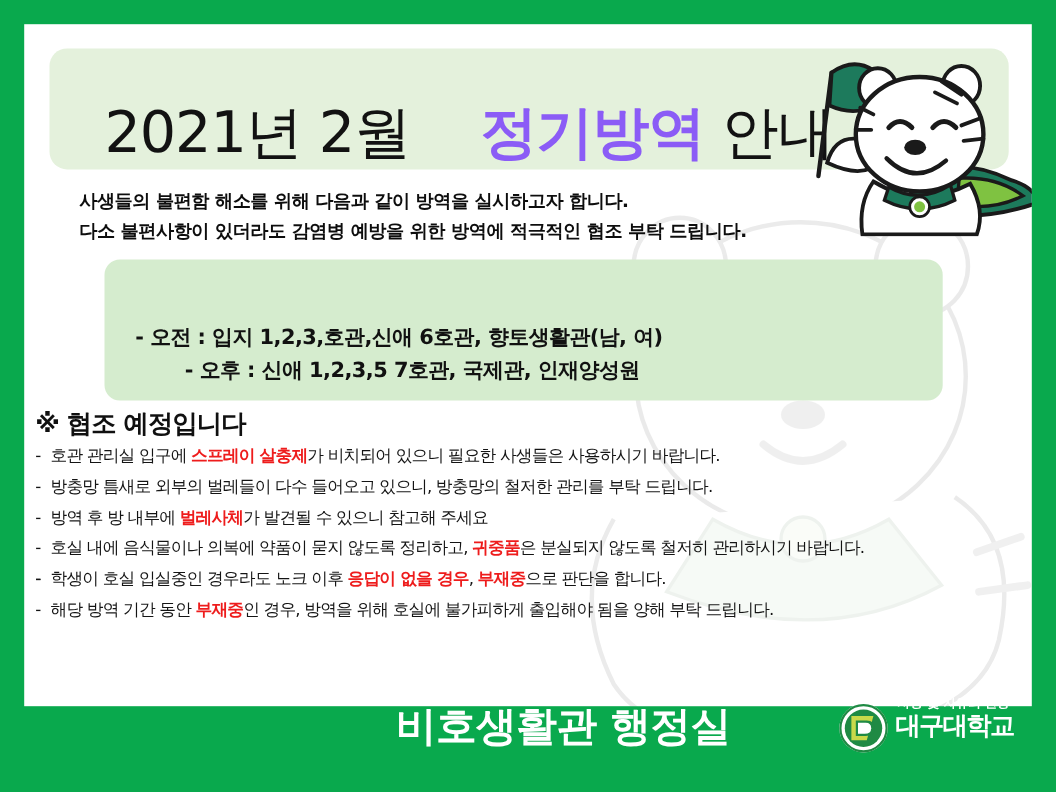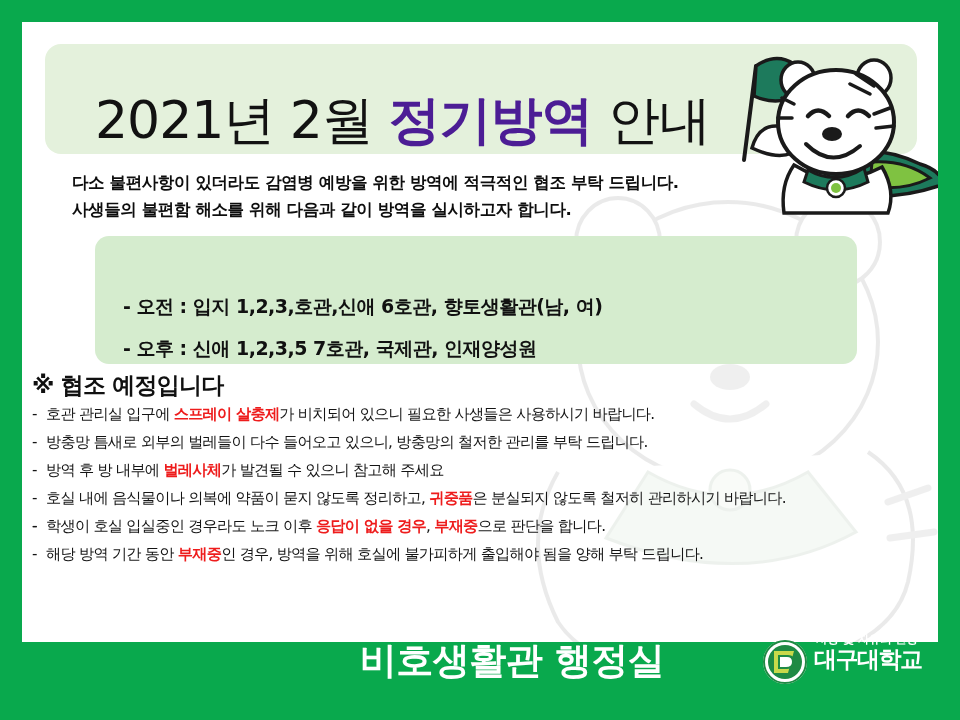--- a/index.html
+++ b/index.html
@@ -52,22 +52,23 @@
     position: absolute;
     left: 50px;
     top: 42px;
     font-size: 52px;
     font-weight: bold;
     letter-spacing: -1px;
     color: #121212;
     white-space: nowrap;
   }
   .title-text .hl {
-    color: #4c1d95;
-    font-weight: bold;
+    color: #8b5cf6;
+    font-weight: bold;
+    margin-left: 48px;
   }
   .title-text .plain {
     font-weight: normal;
   }
   
   .mascot-header {
     position: absolute;
     left: 700px;
     top: 8px;
     width: 230px;
@@ -108,21 +109,21 @@
   .sched-line {
     position: absolute;
     left: 28px;
     font-size: 19px;
     font-weight: bold;
     color: #111111;
     letter-spacing: -0.5px;
     white-space: nowrap;
   }
   .sched-line.l1 { top: 58px; }
-  .sched-line.l2 { top: 100px; }
+  .sched-line.l2 { top: 88px; margin-left: 45px; }
   
   .notes-head {
     position: absolute;
     left: 10px;
     top: 348px;
     font-size: 23px;
     font-weight: bold;
     color: #101010;
     letter-spacing: -0.8px;
   }
@@ -280,22 +281,22 @@
 
       <path d="M84 114 q26 26 54 2" stroke="#1a1a1a" stroke-width="4" fill="none" stroke-linecap="round"></path>
 
       <path d="M86 140 q28 16 56 -2 l4 14 q-32 16 -64 0 z" fill="#1d7a5c" stroke="#1a1a1a" stroke-width="3"></path>
 
       <circle cx="114" cy="158" r="9" fill="#ffffff" stroke="#1a1a1a" stroke-width="2.5"></circle>
       <circle cx="114" cy="158" r="5" fill="#7fc241"></circle>
     </svg>
 
     <div class="intro">
+      <div>사생들의 불편함 해소를 위해 다음과 같이 방역을 실시하고자 합니다.</div>
       <div>다소 불편사항이 있더라도 감염병 예방을 위한 방역에 적극적인 협조 부탁 드립니다.</div>
-      <div>사생들의 불편함 해소를 위해 다음과 같이 방역을 실시하고자 합니다.</div>
     </div>
 
     <div class="sched-box">
       <div class="sched-line l1">- 오전 : 입지 1,2,3,호관,신애 6호관, 향토생활관(남, 여)</div>
       <div class="sched-line l2">- 오후 : 신애 1,2,3,5 7호관, 국제관, 인재양성원</div>
     </div>
 
     <div class="notes-head">※ 협조 예정입니다</div>
     <div class="notes-list" id="notes-list">
         <div class="note"><span class="dash">-</span><span>호관 관리실 입구에 </span><span class="hl">스프레이 살충제</span><span>가 비치되어 있으니 필요한 사생들은 사용하시기 바랍니다.</span></div>

